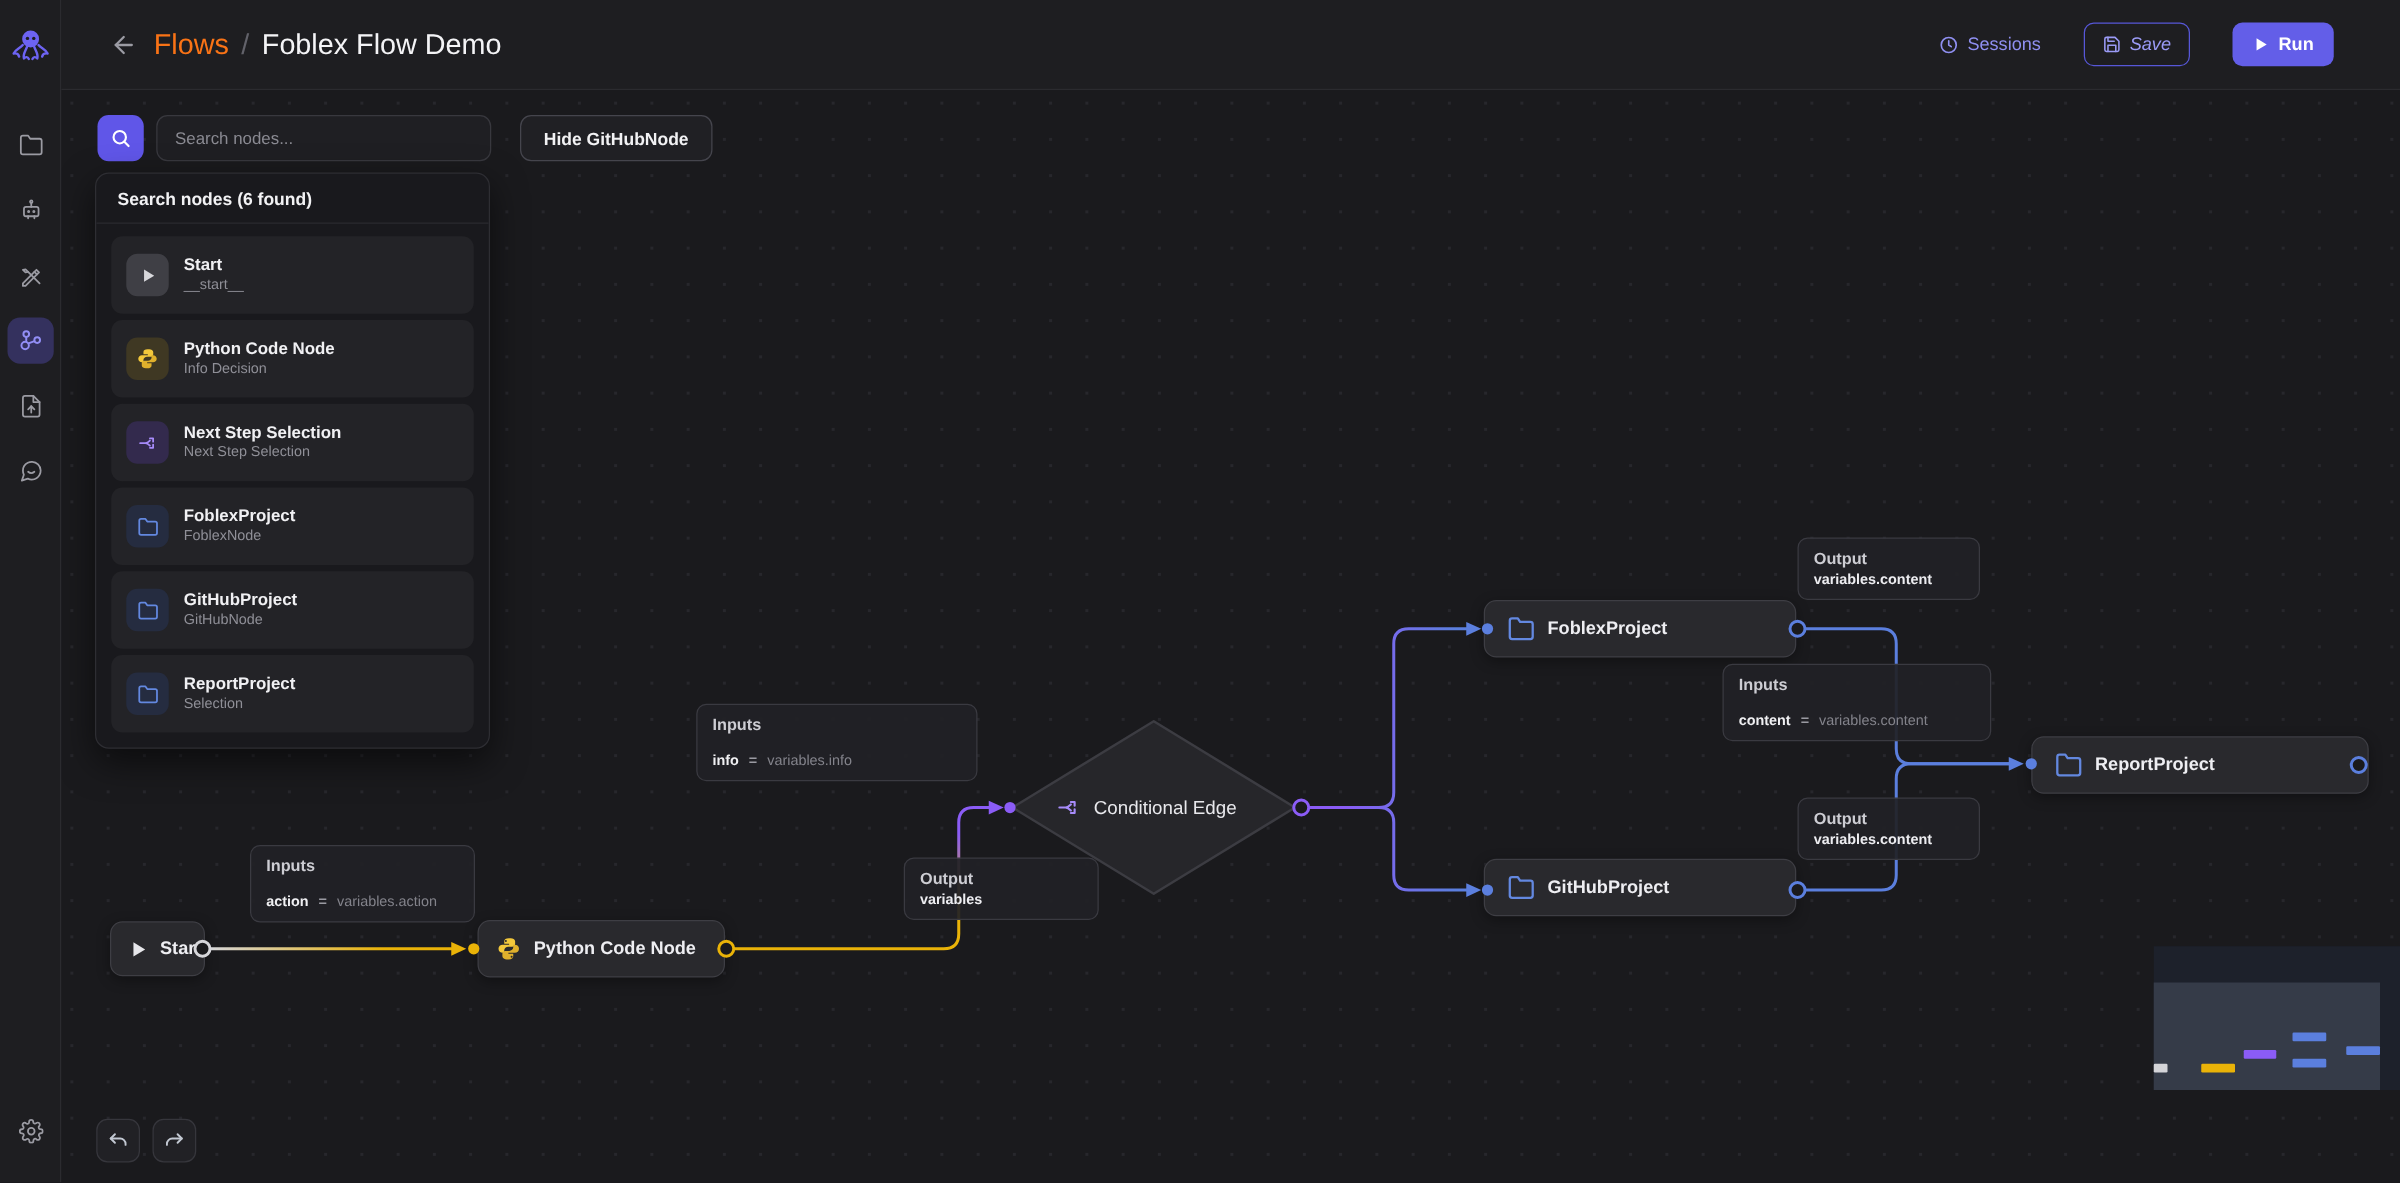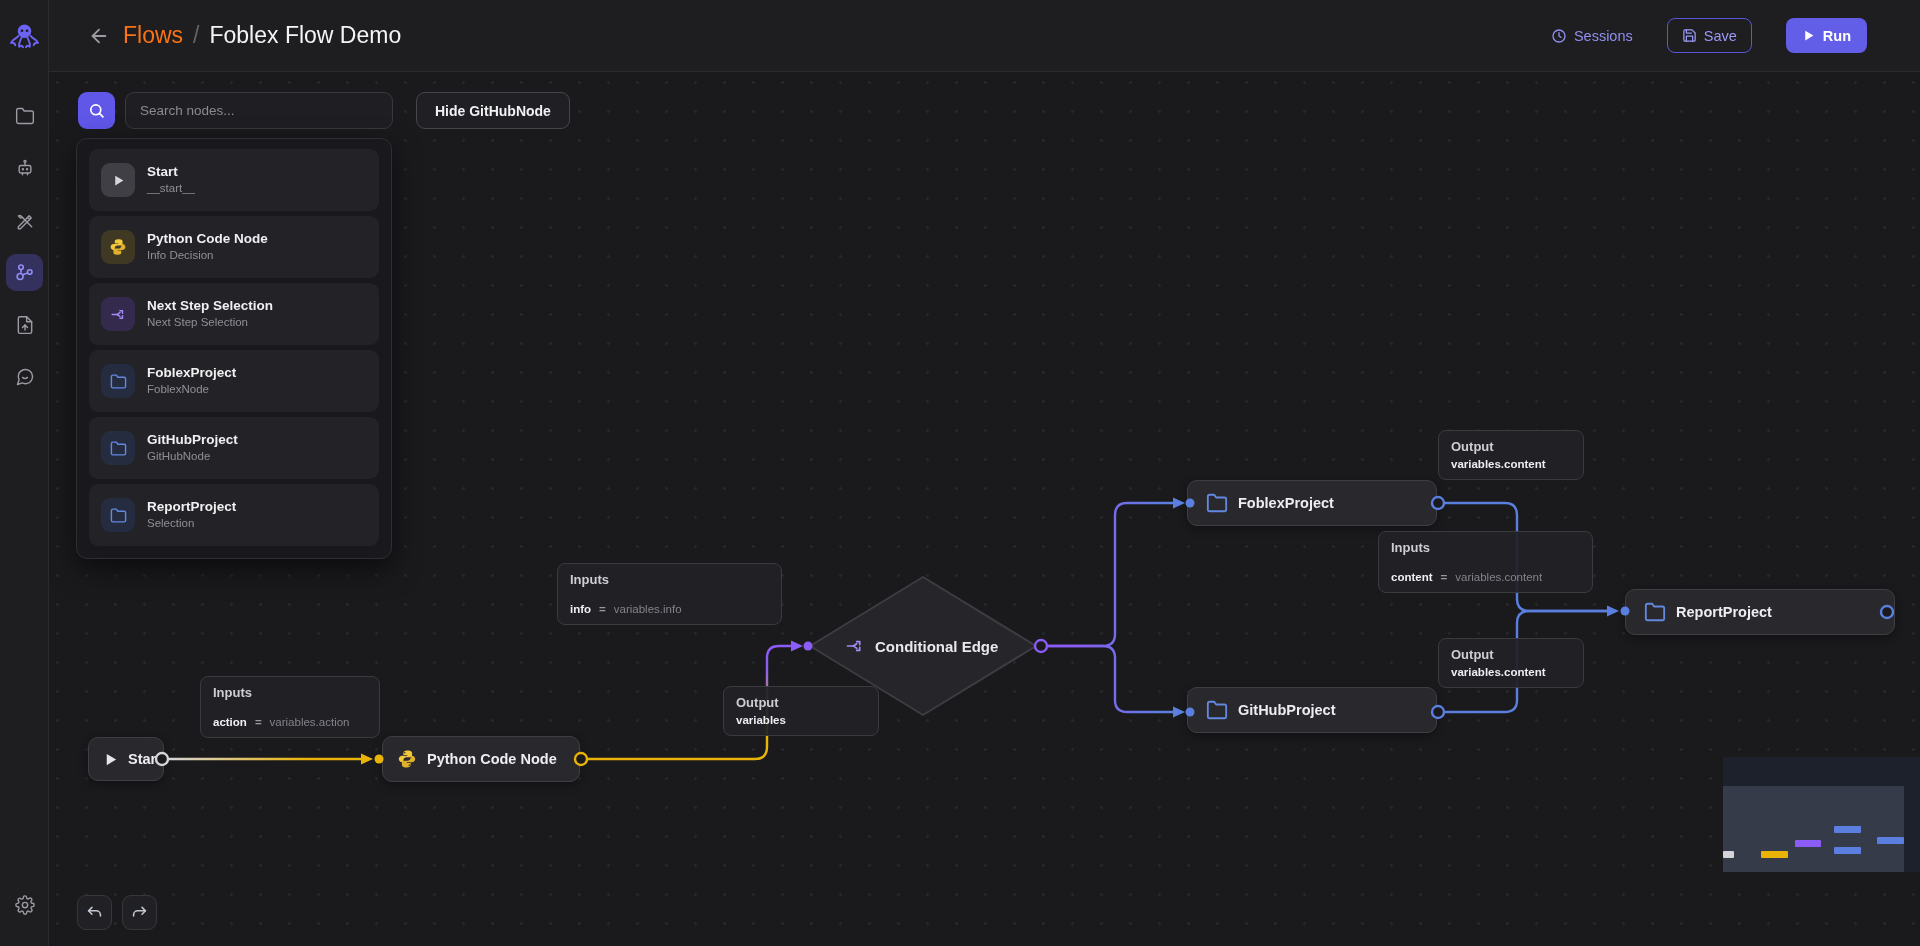--- a/index.html
+++ b/index.html
@@ -13,21 +13,21 @@
 
   
   header { position:absolute; left:49px; top:0; right:0; height:72px; background:#1e1e21; border-bottom:1px solid #2b2b2f; display:flex; align-items:center; padding:0 53px 0 36px; z-index:20; }
   .back-btn { background:none; border:none; color:#9b9ba3; width:28px; height:28px; cursor:pointer; display:flex; align-items:center; justify-content:center; }
   .crumbs { display:flex; align-items:baseline; gap:10px; margin-left:10px; font-size:23px; }
   .crumb-section { color:#f97316; }
   .crumb-sep { color:#62626a; }
   .crumb-title { color:#f4f4f6; font-weight:500; }
   .header-actions { margin-left:auto; display:flex; align-items:center; gap:34px; }
   .link-btn { display:flex; align-items:center; gap:7px; background:none; border:none; color:#8f8ff0; font-size:14.5px; cursor:pointer; font-family:inherit; }
-  .outline-btn { display:flex; align-items:center; gap:7px; background:transparent; border:1px solid #5757d8; color:#9a9af5; font-size:14.5px; border-radius:8px; padding:0 14px; height:35px; cursor:pointer; font-family:inherit; }
+  .outline-btn { display:flex; align-items:center; gap:7px; background:transparent; border:1px solid #5757d8; color:#9a9af5; font-size:14.5px; border-radius:8px; padding:0 14px; height:35px; cursor:pointer; font-family:inherit;font-style:italic; }
   .solid-btn { display:flex; align-items:center; gap:8px; background:#635ee8; border:none; color:#ffffff; font-size:14.5px; font-weight:600; border-radius:8px; padding:0 16px; height:35px; cursor:pointer; font-family:inherit; }
 
   
   aside { position:absolute; left:0; top:0; bottom:0; width:49px; background:#1e1e21; border-right:1px solid #2b2b2f; z-index:21; }
   .logo { position:absolute; left:9px; top:20px; width:31px; height:36px; }
   .side-btn { position:absolute; left:6px; width:37px; height:37px; display:flex; align-items:center; justify-content:center; color:#9b9ba3; background:none; border:none; border-radius:10px; cursor:pointer; }
   .side-btn.active { background:#34315e; color:#928ef5; }
 
   
   .search-btn { position:absolute; left:78px; top:92px; width:37px; height:37px; background:#6056e8; border:none; border-radius:9px; color:#fff; display:flex; align-items:center; justify-content:center; cursor:pointer; z-index:6; }
@@ -45,21 +45,21 @@
   .item-icon.python { background:#3f3823; }
   .item-icon.branch { background:#332a4d; color:#a78bfa; }
   .item-icon.folder { background:#252c40; color:#6388e0; }
   .item-title { font-size:13.5px; font-weight:700; color:#f0f0f3; line-height:1.35; }
   .item-sub { font-size:11.5px; color:#8f8f97; line-height:1.35; }
 
   
   .node { position:absolute; background:#29292d; border:1px solid #3e3e44; border-radius:10px; display:flex; align-items:center; gap:10px; padding:0 14px; z-index:3; box-shadow:0 3px 10px rgba(0,0,0,.35); cursor:grab; }
   .node-label { font-size:14.5px; font-weight:600; color:#eeeef2; white-space:nowrap; }
   .diamond-label { position:absolute; left:845px; top:632px; width:170px; height:28px; display:flex; align-items:center; gap:10px; z-index:5; }
-  .diamond-label .node-label { font-weight:700; color:#e8e8ec; font-size:15px; }
+  .diamond-label .node-label { font-weight:400; color:#e8e8ec; font-size:15px; }
 
   
   .tip { position:absolute; background:rgba(33,33,38,0.93); border:1px solid #3a3a41; border-radius:8px; padding:8px 12px 9px; z-index:5; }
   .tip-title { font-size:13px; color:#cdcdd3; font-weight:600; }
   .tip-row { margin-top:16px; display:flex; align-items:center; gap:8px; font-size:11.5px; }
   .tip-key { font-weight:700; color:#f0f0f3; }
   .tip-op { color:#9a9aa2; font-weight:700; }
   .tip-val { color:#83838b; }
   .tip-strong { margin-top:4px; font-size:11.5px; font-weight:700; color:#ededf1; }
 
@@ -236,20 +236,21 @@
         <svg class="ic" width="17" height="17" viewBox="0 0 24 24" fill="none" stroke="#ffffff" stroke-width="2.4" stroke-linecap="round">
           <circle cx="11" cy="11" r="7"></circle>
           <line x1="16.5" y1="16.5" x2="21" y2="21"></line>
         </svg>
       </span>
   </button>
   <input class="search-input" placeholder="Search nodes..." style="">
   <button class="hide-vars-btn">Hide GitHubNode</button>
 
   <div class="panel">
+    <div class="panel-header">Search nodes (6 found)</div>
     <div class="panel-list">
 
       <div class="panel-item">
         <span class="item-icon play">
             <svg class="ic" width="13" height="13" viewBox="0 0 24 24" fill="currentColor">
               <polygon points="6,3 21,12 6,21"></polygon>
             </svg>
           </span>
         <span>
             <div class="item-title">Start</div>

